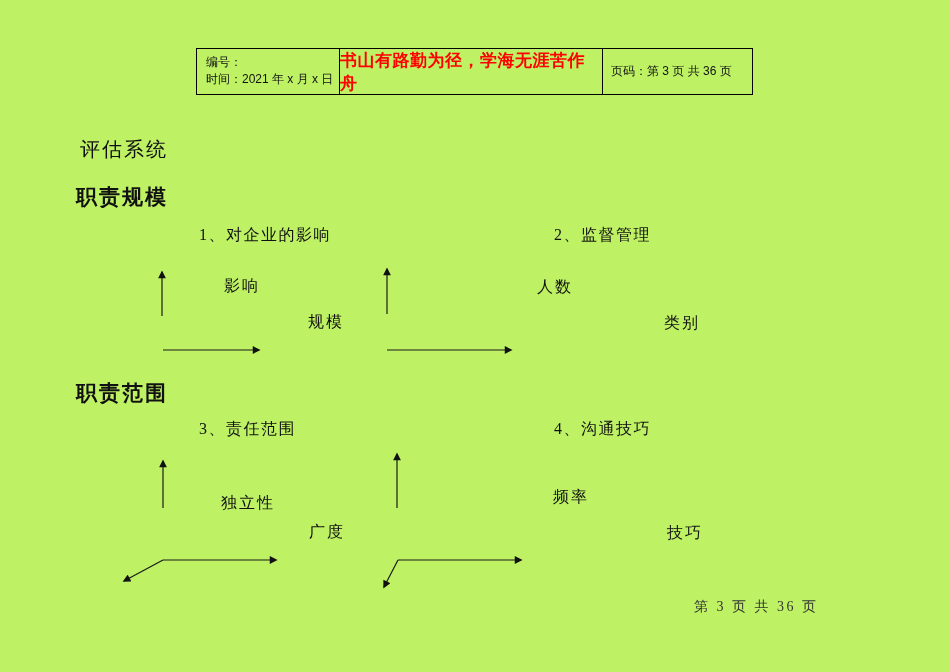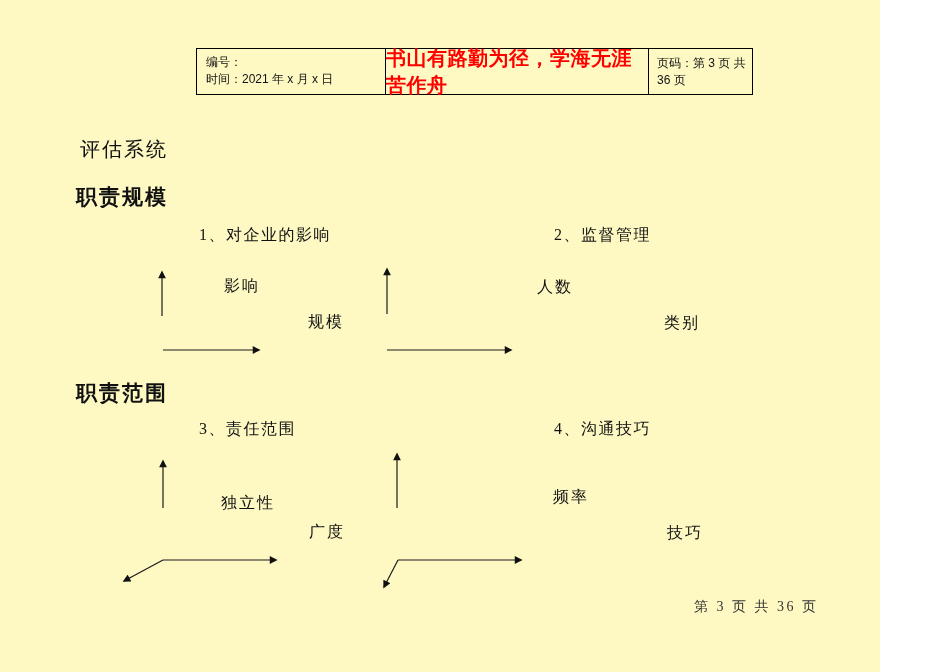--- a/index.html
+++ b/index.html
@@ -1,33 +1,33 @@
 <!DOCTYPE html>
 <html><head>
 <meta charset="utf-8">
 <style>
   html,body{margin:0;padding:0;background:#ffffff;}
   .page{
-    position:relative;width:851px;height:672px;background:#fef9c3;
-    font-family:"Liberation Serif", serif;color:#111111;overflow:hidden;padding-left:29px;
+    position:relative;width:950px;height:672px;background:#bef264;
+    font-family:"Liberation Serif", serif;color:#111111;overflow:hidden;
   }
   .abs{position:absolute;white-space:nowrap;line-height:1;}
 
   
   .hdr-table{
     position:absolute;left:196px;top:48px;width:557px;height:47px;
     border:1.5px solid #000000;box-sizing:border-box;display:flex;
     font-family:"Liberation Sans", sans-serif;
   }
   .hdr-cell{box-sizing:border-box;height:100%;}
   .hdr-cell.c1{width:142px;padding:5px 0 0 9px;font-size:12px;line-height:17px;}
   .hdr-cell.c2{
     width:264px;border-left:1.5px solid #000;border-right:1.5px solid #000;
     display:flex;align-items:center;justify-content:center;
-    color:#ff0000;font-weight:bold;font-size:20px;letter-spacing:0.5px;margin-left:46px;
+    color:#ff0000;font-weight:bold;font-size:17px;letter-spacing:0.5px;
   }
   .hdr-cell.c3{flex:1;display:flex;align-items:center;padding-left:8px;font-size:12px;}
 
   
   .intro{left:80px;top:139px;font-size:20px;letter-spacing:2px;}
   .heading{font-size:21px;font-weight:bold;letter-spacing:2px;}
   .h1{left:76px;top:187px;}
   .h2{left:76px;top:383px;}
   .dtitle{font-size:16px;letter-spacing:1.5px;}
   .t1{left:199px;top:227px;}

